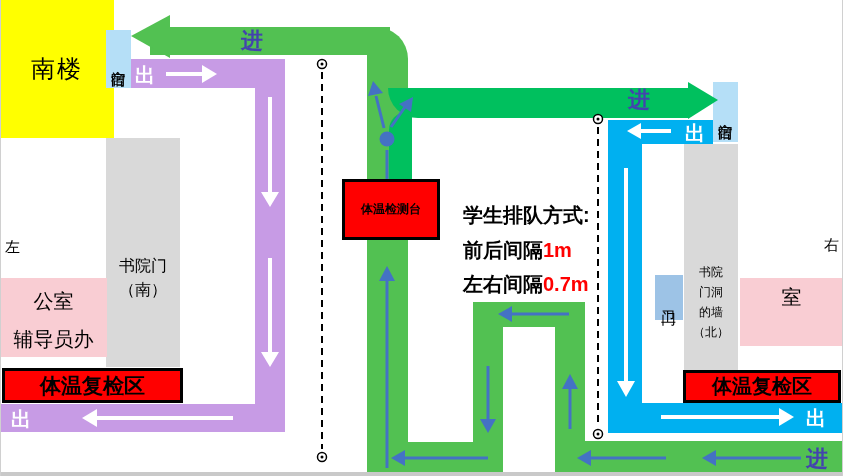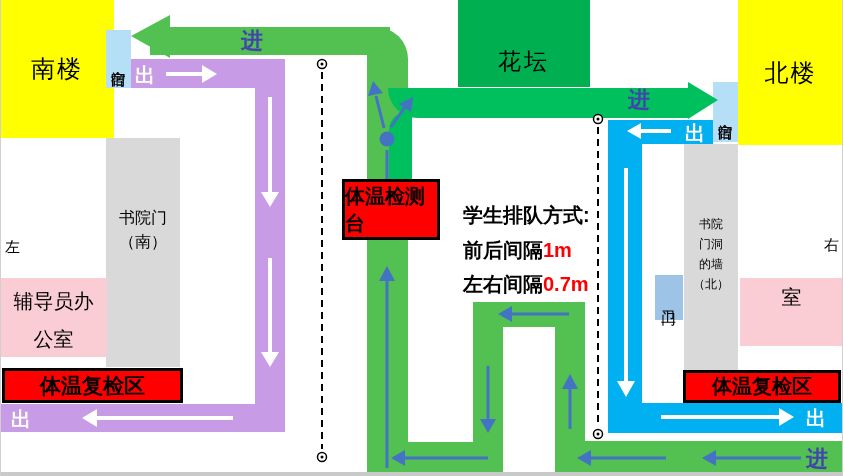--- a/index.html
+++ b/index.html
@@ -8,21 +8,21 @@
     font-family:"Liberation Sans","DejaVu Sans",sans-serif;
     -webkit-font-smoothing:antialiased;
   }
   .abs{position:absolute;}
   .center{display:flex;align-items:center;justify-content:center;}
   
   .building{background:#FFFF00;color:#000;font-size:24px;letter-spacing:2px;}
   .flowerbed{background:#00B050;color:#000;font-size:23px;letter-spacing:3px;
     display:flex;align-items:flex-end;justify-content:center;padding-bottom:10px;box-sizing:border-box;}
   .wall{background:#D9D9D9;color:#000;}
-  .wall-text{width:100%;text-align:center;color:#000;}
+  .wall-text{width:100%;text-align:center;color:#000;margin-top:48px;}
   .room{background:#F9CDD3;color:#000;text-align:center;}
   .gate{background:#B5DFF7;color:#000;}
   .vtext{writing-mode:vertical-rl;text-orientation:upright;line-height:1;}
   .guard{background:#9DC3E6;color:#000;}
   
   .green{background:#52C152;}
   .emerald{background:#00C05E;}
   .purple{background:#C79BE5;}
   .cyan{background:#00B0F0;}
   
@@ -37,45 +37,39 @@
   .edge{background:#C9C9C9;}
 </style>
 </head>
 <body>
 
 <div id="canvas">
 
   <div class="abs building center" style="left:0;top:0;width:114px;height:138px;">
     <span>南楼</span>
   </div>
-  <div class="abs building center" style="left:738px;top:0;width:105px;height:145px;">
-    <span>北楼</span>
-  </div>
-  <div class="abs flowerbed" style="left:458px;top:0;width:132px;height:87px;">
-    <span>花坛</span>
-  </div>
 
   <div class="abs wall" style="left:106px;top:138px;width:74px;height:229px;">
     <div class="wall-text" style="position:absolute;top:68px;font-size:16px;line-height:24px;">
       <div>书院门</div>
       <div>（南）</div>
     </div>
   </div>
   <div class="abs wall" style="left:684px;top:144px;width:54px;height:226px;">
     <div class="wall-text" style="position:absolute;top:70px;font-size:12px;line-height:20px;">
       <div>书院</div>
       <div>门洞</div>
       <div>的墙</div>
       <div>（北）</div>
     </div>
   </div>
 
   <div class="abs room" style="left:0;top:278px;width:107px;height:79px;font-size:20px;line-height:38px;padding-top:4px;box-sizing:border-box;">
+    <div>公室</div>
     <div>辅导员办</div>
-    <div>公室</div>
   </div>
   <div class="abs room" style="left:740px;top:278px;width:103px;height:68px;font-size:20px;line-height:33px;padding-top:3px;box-sizing:border-box;">
     <div>室</div>
   </div>
 
   <div class="abs purple" style="left:131px;top:59px;width:154px;height:29px;"></div>
   <div class="abs purple" style="left:255px;top:59px;width:30px;height:373px;"></div>
   <div class="abs purple" style="left:0;top:404px;width:285px;height:28px;"></div>
 
   <div class="abs cyan" style="left:608px;top:120px;width:105px;height:24px;"></div>
@@ -160,21 +154,21 @@
     </g>
     <g>
       <line x1="598" y1="127" x2="598" y2="426" stroke="#000" stroke-width="2" stroke-dasharray="7,5"></line>
       <circle cx="598" cy="119" r="4.5" fill="#fff" stroke="#000" stroke-width="1.5"></circle>
         <circle cx="598" cy="119" r="1.5" fill="#000"></circle>
       <circle cx="598" cy="434" r="4.5" fill="#fff" stroke="#000" stroke-width="1.5"></circle>
         <circle cx="598" cy="434" r="1.5" fill="#000"></circle>
     </g>
   </svg>
 
-  <div class="abs station center" style="left:342px;top:179px;width:98px;height:61px;font-size:20px;">
+  <div class="abs station center" style="left:342px;top:179px;width:98px;height:61px;font-size:12px;">
     <span>体温检测台</span>
   </div>
   <div class="abs station center" style="left:2px;top:368px;width:181px;height:35px;font-size:21px;">
     <span>体温复检区</span>
   </div>
   <div class="abs station center" style="left:683px;top:370px;width:158px;height:33px;font-size:20px;">
     <span>体温复检区</span>
   </div>
 
   <div class="abs">

